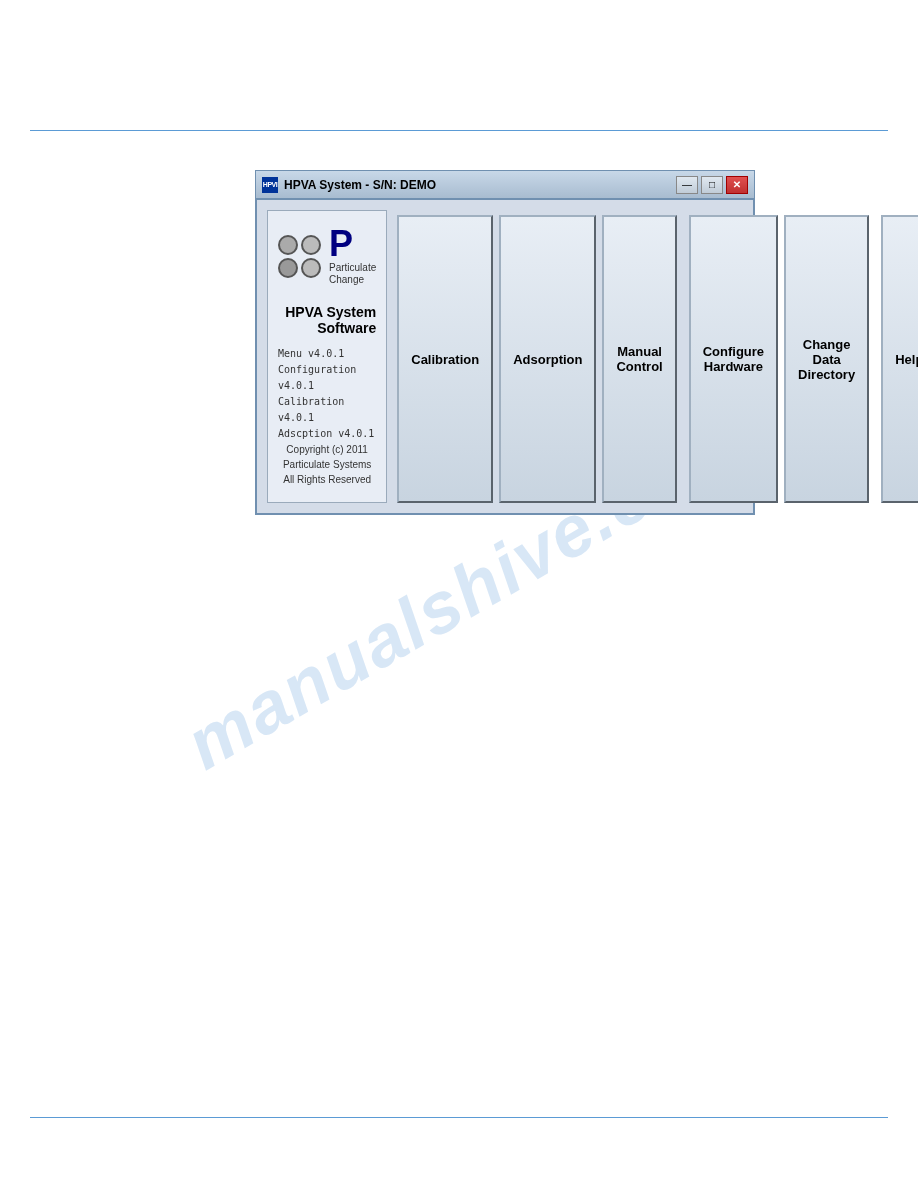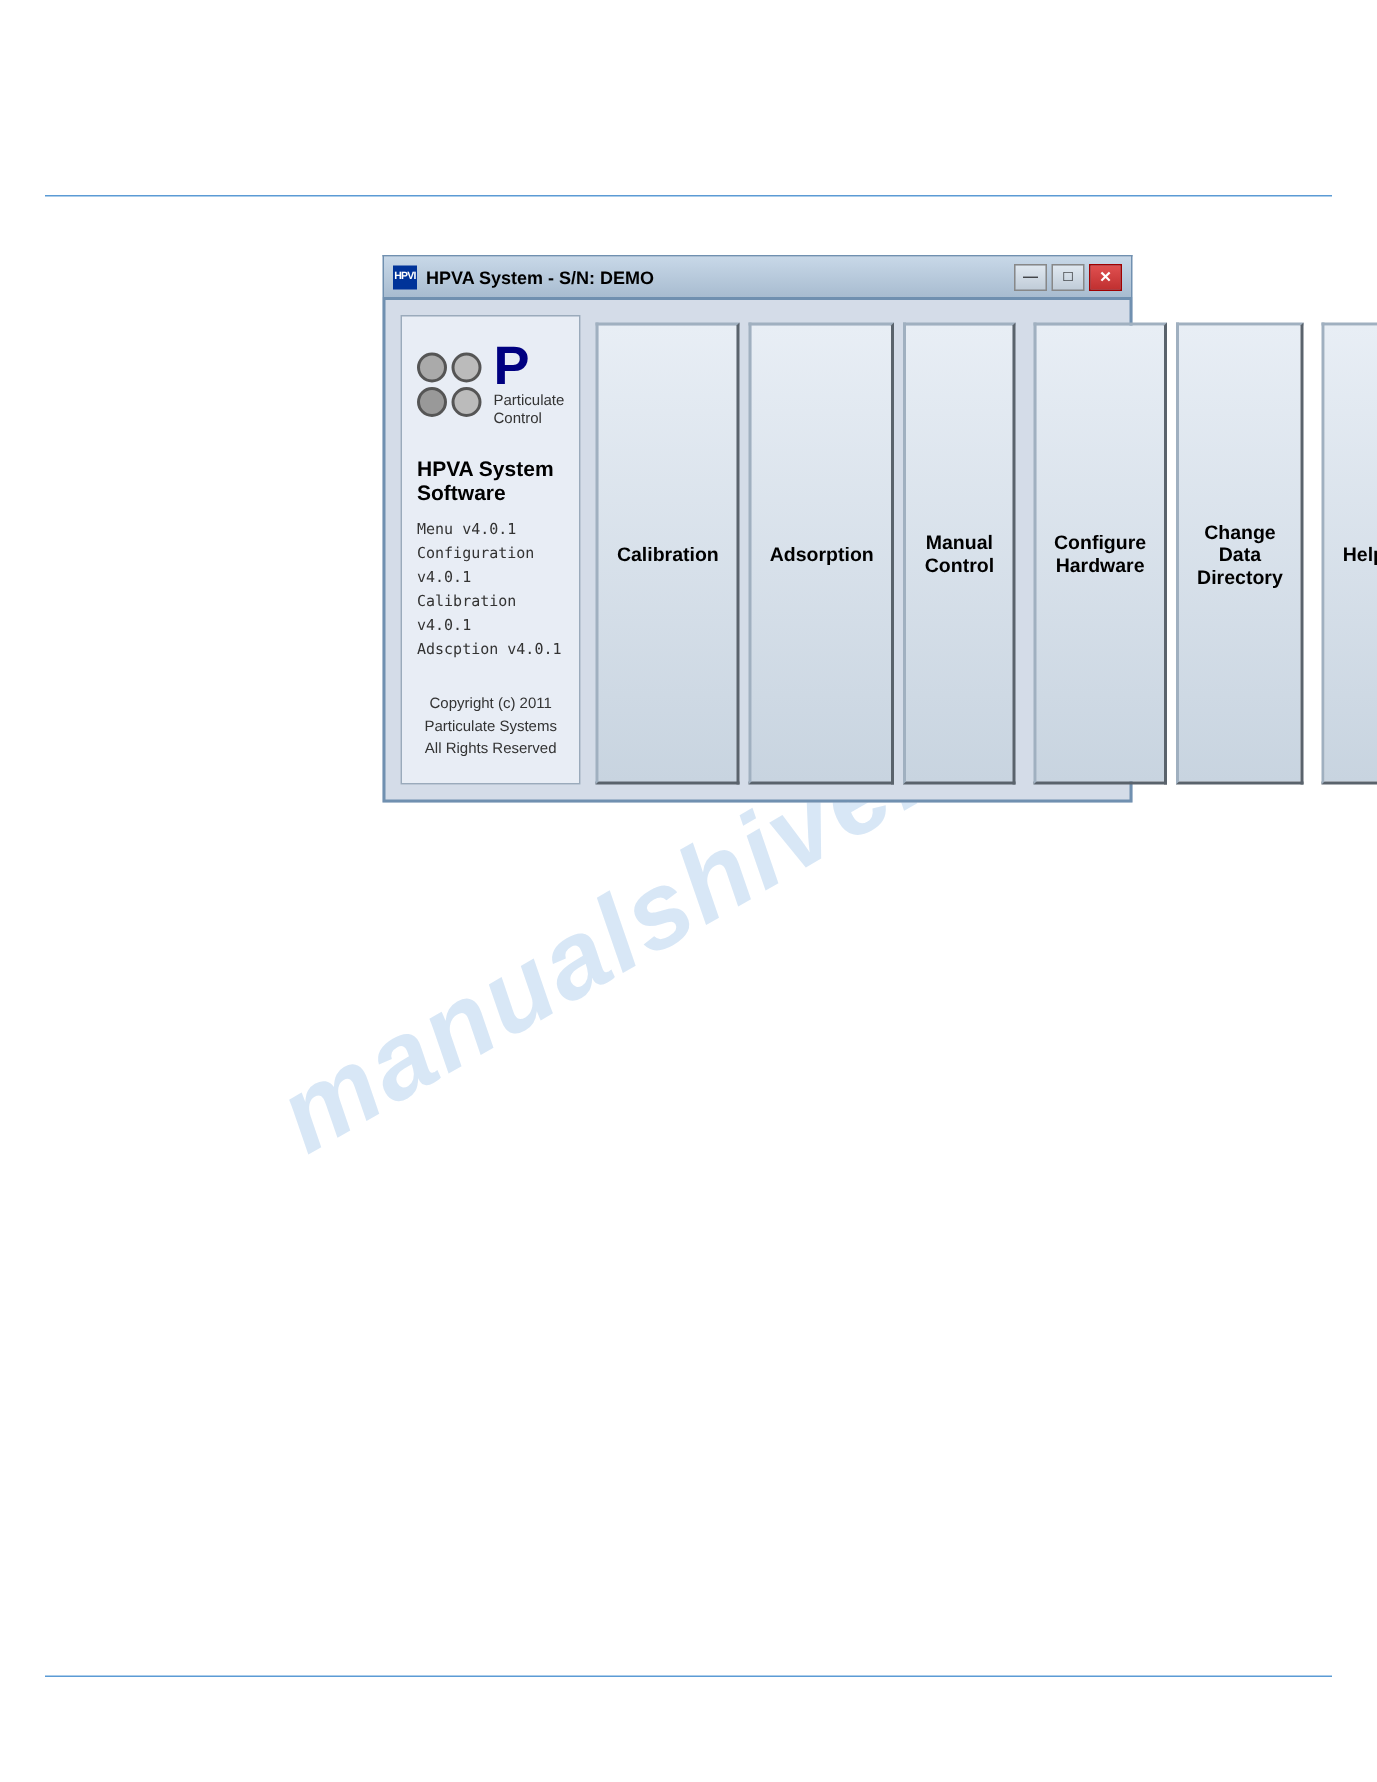--- a/index.html
+++ b/index.html
@@ -174,39 +174,38 @@
     .logo-subtitle {
       font-size: 10px;
       color: #333;
       line-height: 1.2;
     }
 
     .software-title {
       font-size: 14px;
       font-weight: bold;
       color: #000;
-      text-align: left;
+      text-align: right;
       margin-top: 8px;
       margin-bottom: 10px;
     }
 
     .version-info {
       font-size: 10px;
       color: #333;
       text-align: left;
       line-height: 1.6;
       font-family: monospace;
       width: 100%;
     }
 
     .copyright-info {
       font-size: 10px;
       color: #333;
       text-align: center;
-      margin-top: 20px;
       line-height: 1.5;
     }
 
     
     .right-panel {
       flex: 1;
       display: flex;
       gap: 6px;
       justify-content: flex-start;
       padding-top: 5px;
@@ -264,21 +263,21 @@
       <div class="logo-area">
         <div class="logo-circles">
           <div class="logo-circle top-left"></div>
           <div class="logo-circle top-right"></div>
           <div class="logo-circle bottom-left"></div>
           <div class="logo-circle bottom-right"></div>
         </div>
         <div class="logo-text-area">
           <span class="logo-p">P</span>
           <span class="logo-subtitle">Particulate</span>
-          <span class="logo-subtitle">Control</span>
+          <span class="logo-subtitle">Change</span>
         </div>
       </div>
 
       <div class="software-title">HPVA System Software</div>
 
       <div class="version-info" id="version-lines">
           <div>Menu v4.0.1</div>
           <div>Configuration v4.0.1</div>
           <div>Calibration v4.0.1</div>
           <div>Adscption v4.0.1</div>

